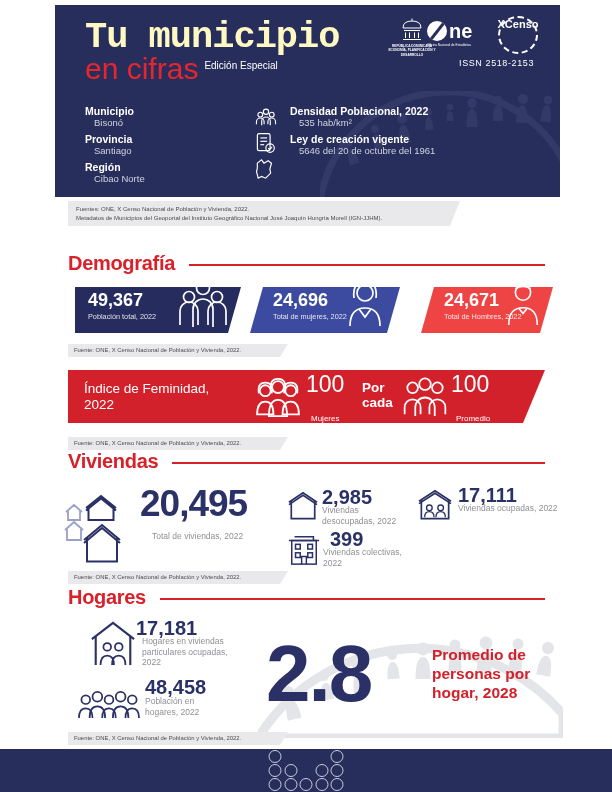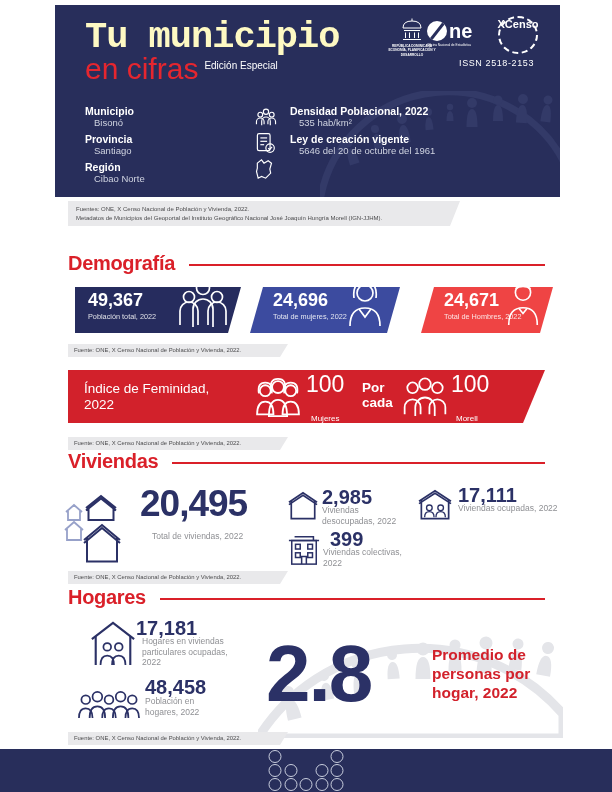--- a/index.html
+++ b/index.html
@@ -281,21 +281,21 @@
     <div class="fem-connector">Por cada</div>
     <svg class="fem-icon" style="left:334px; top:7px;" width="46" height="41" viewBox="0 0 52 46" fill="none" stroke="currentColor" stroke-width="2">
       <circle cx="12" cy="12" r="6"></circle>
         <path d="M3 42 v-8 a9 9 0 0 1 18 0 v8"></path>
       <circle cx="40" cy="12" r="6"></circle>
         <path d="M31 42 v-8 a9 9 0 0 1 18 0 v8"></path>
       <circle cx="26" cy="8" r="6.5"></circle>
         <path d="M15 44 v-10 a11 11 0 0 1 22 0 v10"></path>
     </svg>
     <div class="fem-num" style="left:383px;">100</div>
-    <div class="fem-sub" style="left:388px;">Morell</div>
+    <div class="fem-sub" style="left:388px;">Promedio</div>
   </div>
 
   <div class="src-bar" style="top:437px;">Fuente: ONE, X Censo Nacional de Población y Vivienda, 2022.</div>
 
   <div class="sec-head" style="top:450px;">
     <span class="sec-title">Viviendas</span>
     <span class="sec-line"></span>
   </div>
 
   <svg class="navy-icon" style="left:64px; top:486px;" width="74" height="82" viewBox="0 0 74 82" fill="none" stroke="currentColor" stroke-width="2">
@@ -410,21 +410,21 @@
       <path d="M25 31 q0-10 7-10 q7 0 7 10"></path>
     <circle cx="44" cy="9" r="5"></circle>
       <path d="M36 31 q0-12 8-12 q8 0 8 12"></path>
     <circle cx="56" cy="12" r="4.5"></circle>
       <path d="M49 31 q0-10 7-10 q7 0 7 10"></path>
   </svg>
   <div class="mid-num" style="left:145px; top:676px;">48,458</div>
   <div class="gray-label" style="left:145px; top:696px; width:78px;">Población en hogares, 2022</div>
 
   <div class="big-num" style="left:266px; top:628px; font-size:80px; letter-spacing:-2px;">2.8</div>
-  <div class="hog-red-label">Promedio de personas por hogar, 2022</div>
+  <div class="hog-red-label">Promedio de personas por hogar, 2028</div>
 
   <div class="src-bar" style="top:732px;">Fuente: ONE, X Censo Nacional de Población y Vivienda, 2022.</div>
 
   <div class="footer">
     <div class="dots">
       <div class="dot"></div>
         <div class="dot off"></div>
         <div class="dot off"></div>
         <div class="dot off"></div>
         <div class="dot"></div>

